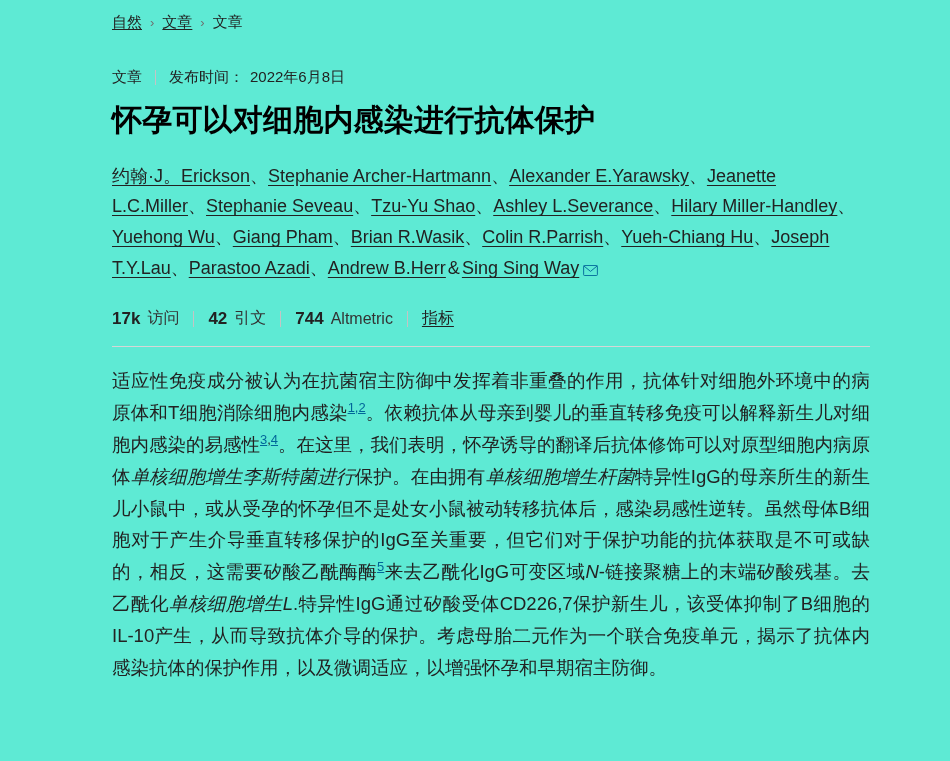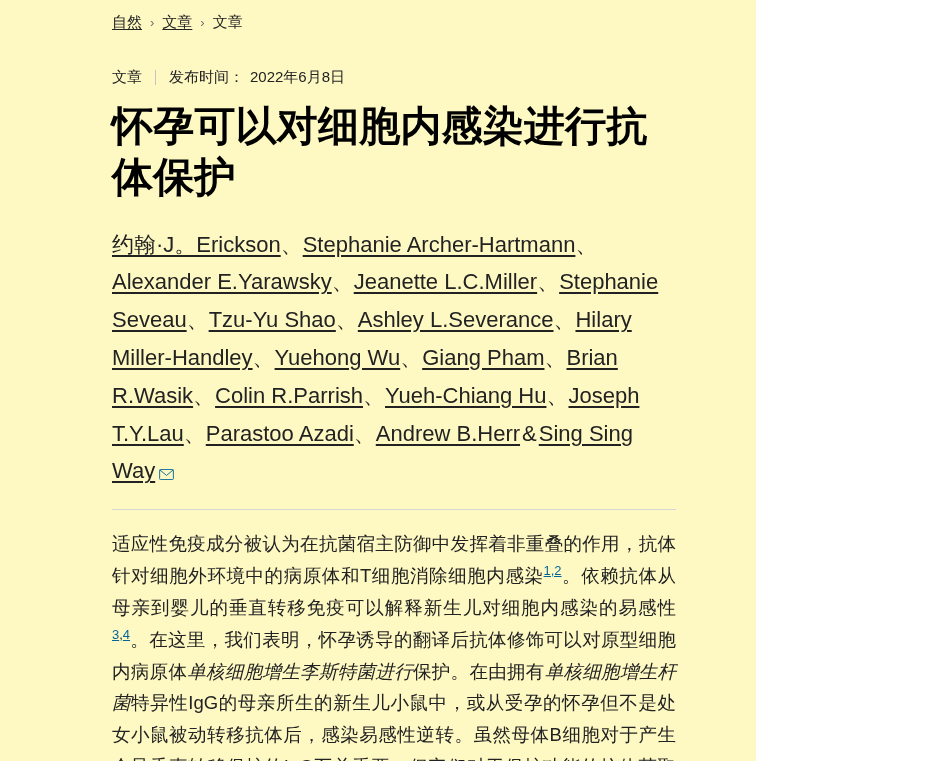--- a/index.html
+++ b/index.html
@@ -6,25 +6,25 @@
   html, body {
     margin: 0;
     padding: 0;
     width: 950px;
     height: 761px;
     background: #ffffff;
     font-family: "Liberation Serif", serif;
     color: #222222;
   }
   .page {
-    width: 756px;
+    width: 950px;
     height: 761px;
     position: relative;
     overflow: hidden;
-    background: #fef9c3;
+    background: #5eead4;
   }
   .content {
     padding: 0 80px 0 112px;
   }
 
   
   .breadcrumb {
     display: flex;
     align-items: center;
     gap: 6px;
@@ -61,32 +61,32 @@
     width: 1px;
     height: 15px;
     background: #c4c4c4;
     margin: 0 13px;
   }
   .meta-line .pubdate-value { color: #222; margin-left: 6px; text-align: right; }
 
   
   h1.title {
     font-family: "Liberation Sans", sans-serif;
-    font-size: 41px;
+    font-size: 30px;
     line-height: 1.25;
     font-weight: 700;
     margin: 14px 0 0 0;
     letter-spacing: 0.2px;
     color: #000;
   }
 
   
   .authors {
     margin-top: 22px;
-    font-size: 22px;
+    font-size: 18px;
     line-height: 1.72;
     font-family: "Liberation Sans", sans-serif;
     color: #222;
     max-width: 760px;
   }
   .authors a {
     color: #222;
     text-decoration: underline;
     text-underline-offset: 3px;
   }
@@ -210,18 +210,30 @@
     <h1 class="title">怀孕可以对细胞内感染进行抗体保护</h1>
 
     <div class="authors">
       <a href="#">约翰·J。Erickson</a><span class="sepc">、</span><a href="#">Stephanie Archer-Hartmann</a><span class="sepc">、</span><a href="#">Alexander E.Yarawsky</a><span class="sepc">、</span><a href="#">Jeanette L.C.Miller</a><span class="sepc">、</span><a href="#">Stephanie Seveau</a><span class="sepc">、</span><a href="#">Tzu-Yu Shao</a><span class="sepc">、</span><a href="#">Ashley L.Severance</a><span class="sepc">、</span><a href="#">Hilary Miller-Handley</a><span class="sepc">、</span><a href="#">Yuehong Wu</a><span class="sepc">、</span><a href="#">Giang Pham</a><span class="sepc">、</span><a href="#">Brian R.Wasik</a><span class="sepc">、</span><a href="#">Colin R.Parrish</a><span class="sepc">、</span><a href="#">Yueh-Chiang Hu</a><span class="sepc">、</span><a href="#">Joseph T.Y.Lau</a><span class="sepc">、</span><a href="#">Parastoo Azadi</a><span class="sepc">、</span><a href="#">Andrew B.Herr</a><span class="amp">&amp;</span><a href="#">Sing Sing Way</a><span class="mail-icon"><svg width="15" height="11" viewBox="0 0 16 12">
             <rect x="0.5" y="0.5" width="15" height="11" rx="1" fill="none" stroke="#006699" stroke-width="1"></rect>
             <path d="M0.7 1 L8 7 L15.3 1" fill="none" stroke="#006699" stroke-width="1"></path>
           </svg></span>
     </div>
 
 
+    <div class="metrics">
+      <span class="num">17k</span>
+      <span class="lbl">访问</span>
+      <span class="mdiv"></span>
+      <span class="num">42</span>
+      <span class="lbl">引文</span>
+      <span class="mdiv"></span>
+      <span class="num">744</span>
+      <span class="lbl">Altmetric</span>
+      <span class="mdiv"></span>
+      <a href="#" class="indicator">指标</a>
+    </div>
 
     <div class="rule"></div>
     <div class="abstract-body">适应性免疫成分被认为在抗菌宿主防御中发挥着非重叠的作用，抗体针对细胞外环境中的病原体和T细胞消除细胞内感染<sup><a href="#">1,2</a></sup>。依赖抗体从母亲到婴儿的垂直转移免疫可以解释新生儿对细胞内感染的易感性<sup><a href="#">3</a>,<a href="#">4</a></sup>。在这里，我们表明，怀孕诱导的翻译后抗体修饰可以对原型细胞内病原体<i>单核细胞增生李斯特菌进行</i>保护。在由拥有<i>单核细胞增生杆菌</i>特异性IgG的母亲所生的新生儿小鼠中，或从受孕的怀孕但不是处女小鼠被动转移抗体后，感染易感性逆转。虽然母体B细胞对于产生介导垂直转移保护的IgG至关重要，但它们对于保护功能的抗体获取是不可或缺的，相反，这需要矽酸乙酰酶酶<sup><a href="#">5</a></sup>来去乙酰化IgG可变区域<i>N</i>-链接聚糖上的末端矽酸残基。去乙酰化<i>单核细胞增生L</i>.特异性IgG通过矽酸受体CD226,7保护新生儿，该受体抑制了B细胞的IL-10产生，从而导致抗体介导的保护。考虑母胎二元作为一个联合免疫单元，揭示了抗体内感染抗体的保护作用，以及微调适应，以增强怀孕和早期宿主防御。</div>
 
   </div>
 </div>
 
 </body></html>

